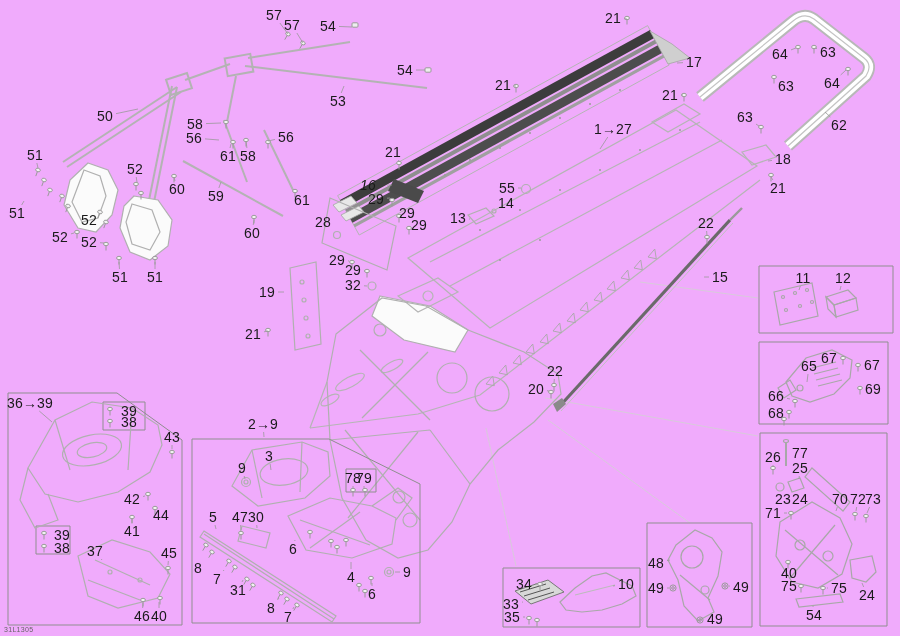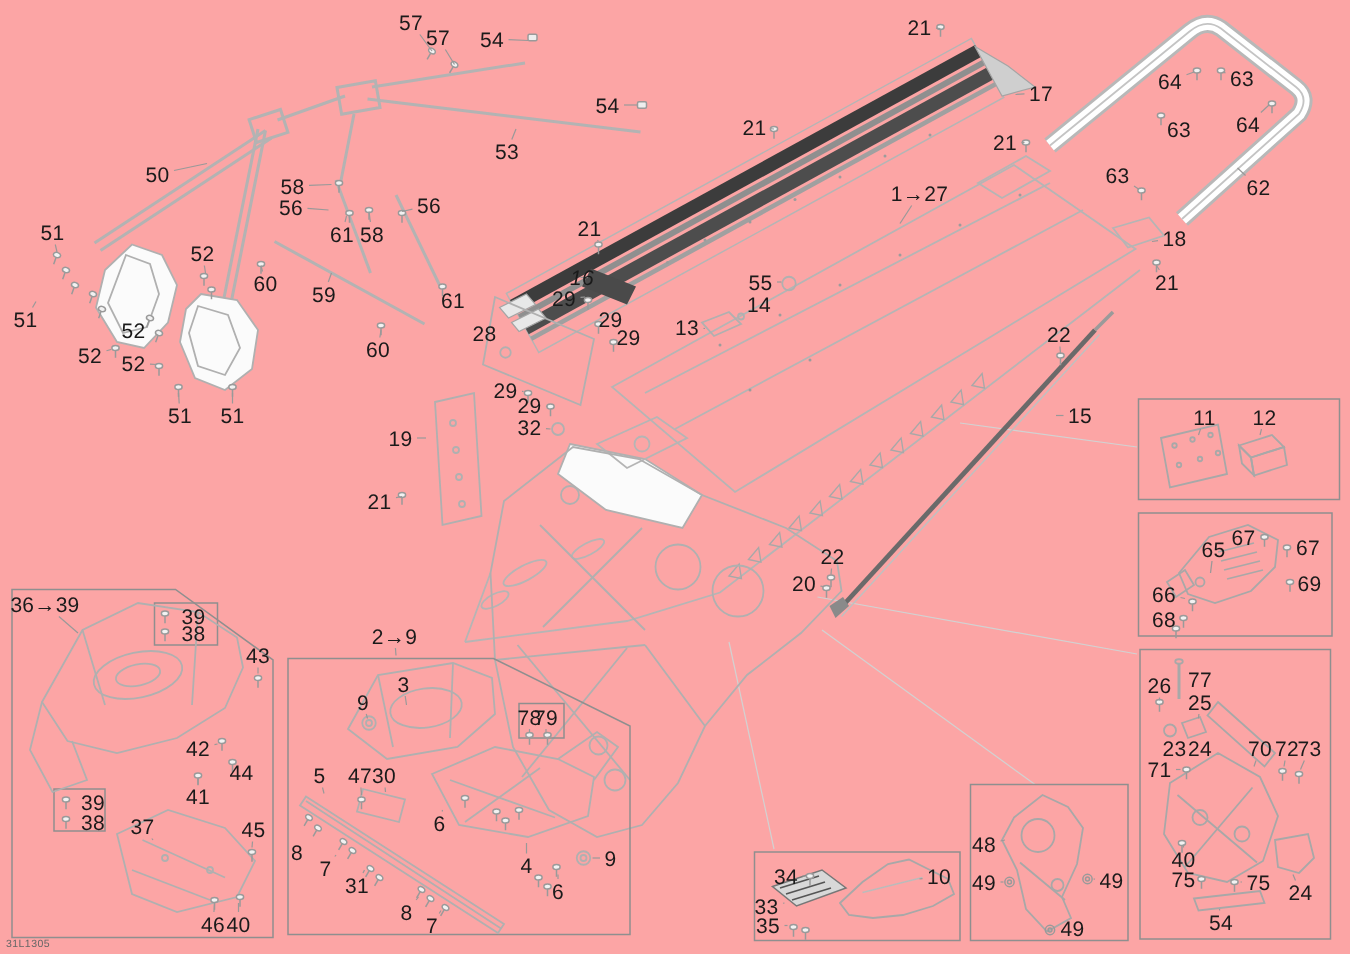--- a/index.html
+++ b/index.html
@@ -1,16 +1,16 @@
 <!DOCTYPE html>
 <html><head>
 <meta charset="utf-8">
 <style>
   html,body{margin:0;padding:0;background:#fff;}
-  .stage{position:relative;width:900px;height:636px;background:#fca5a5;overflow:hidden;
+  .stage{position:relative;width:900px;height:636px;background:#f0abfc;overflow:hidden;
          font-family:"Liberation Sans",sans-serif;}
   .stage svg{position:absolute;left:0;top:0;}
   #callout-layer{position:absolute;left:0;top:0;width:900px;height:636px;pointer-events:none;}
   .callout{position:absolute;transform:translate(-50%,-50%);font-size:14px;line-height:1;
            color:#1a1a1a;white-space:nowrap;letter-spacing:0.2px;}
   .doc-code{position:absolute;font-size:7px;color:#666;letter-spacing:0.3px;}
   .art line,.art path,.art polygon,.art polyline,.art circle,.art ellipse,.art rect{vector-effect:non-scaling-stroke;}
 </style>
 </head>
 <body>
@@ -495,21 +495,21 @@
       <div class="callout" style="left: 89px; top: 220px;">52</div>
       <div class="callout" style="left: 60px; top: 237px;">52</div>
       <div class="callout" style="left: 89px; top: 242px;">52</div>
       <div class="callout" style="left: 120px; top: 277px;">51</div>
       <div class="callout" style="left: 155px; top: 277px;">51</div>
       <div class="callout" style="left: 302px; top: 200px;">61</div>
       <div class="callout" style="left: 252px; top: 233px;">60</div>
       <div class="callout" style="left: 267px; top: 292px;">19</div>
       <div class="callout" style="left: 253px; top: 334px;">21</div>
       <div class="callout" style="left: 393px; top: 152px;">21</div>
-      <div class="callout" style="left: 388px; top: 185px; font-style: italic;">16</div>
+      <div class="callout" style="left: 368px; top: 185px; font-style: italic;">16</div>
       <div class="callout" style="left: 376px; top: 199px;">29</div>
       <div class="callout" style="left: 407px; top: 213px;">29</div>
       <div class="callout" style="left: 419px; top: 225px;">29</div>
       <div class="callout" style="left: 323px; top: 222px;">28</div>
       <div class="callout" style="left: 458px; top: 218px;">13</div>
       <div class="callout" style="left: 506px; top: 203px;">14</div>
       <div class="callout" style="left: 507px; top: 188px;">55</div>
       <div class="callout" style="left: 503px; top: 85px;">21</div>
       <div class="callout" style="left: 613px; top: 18px;">21</div>
       <div class="callout" style="left: 694px; top: 62px;">17</div>

